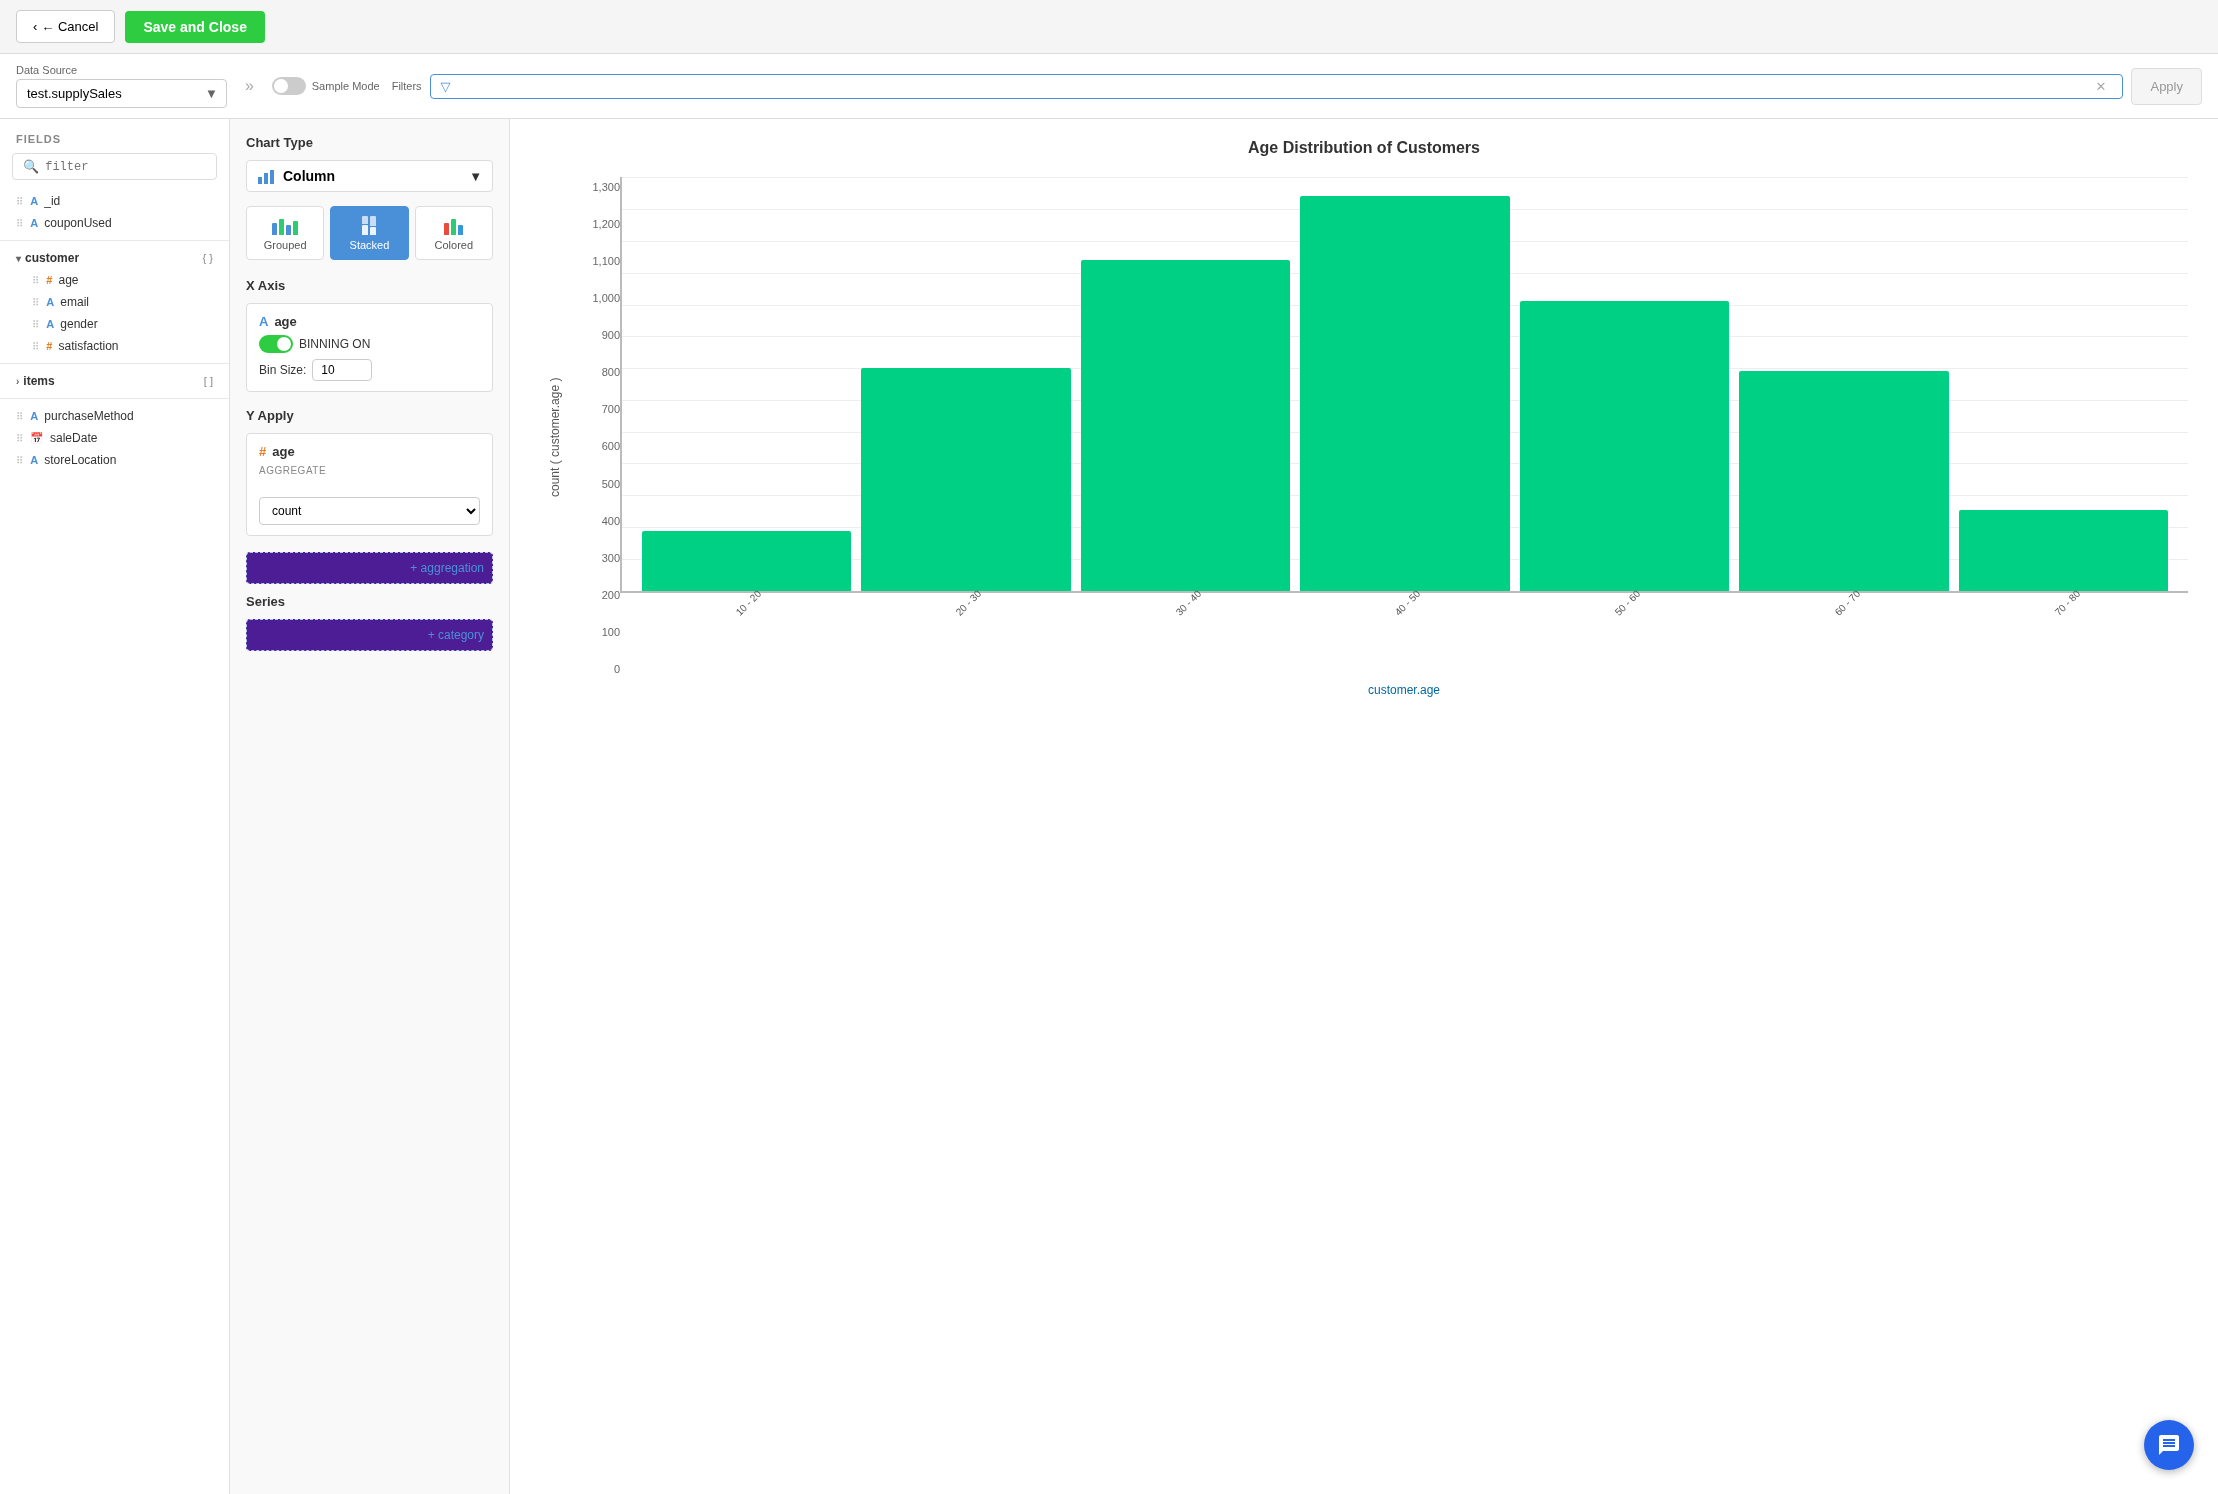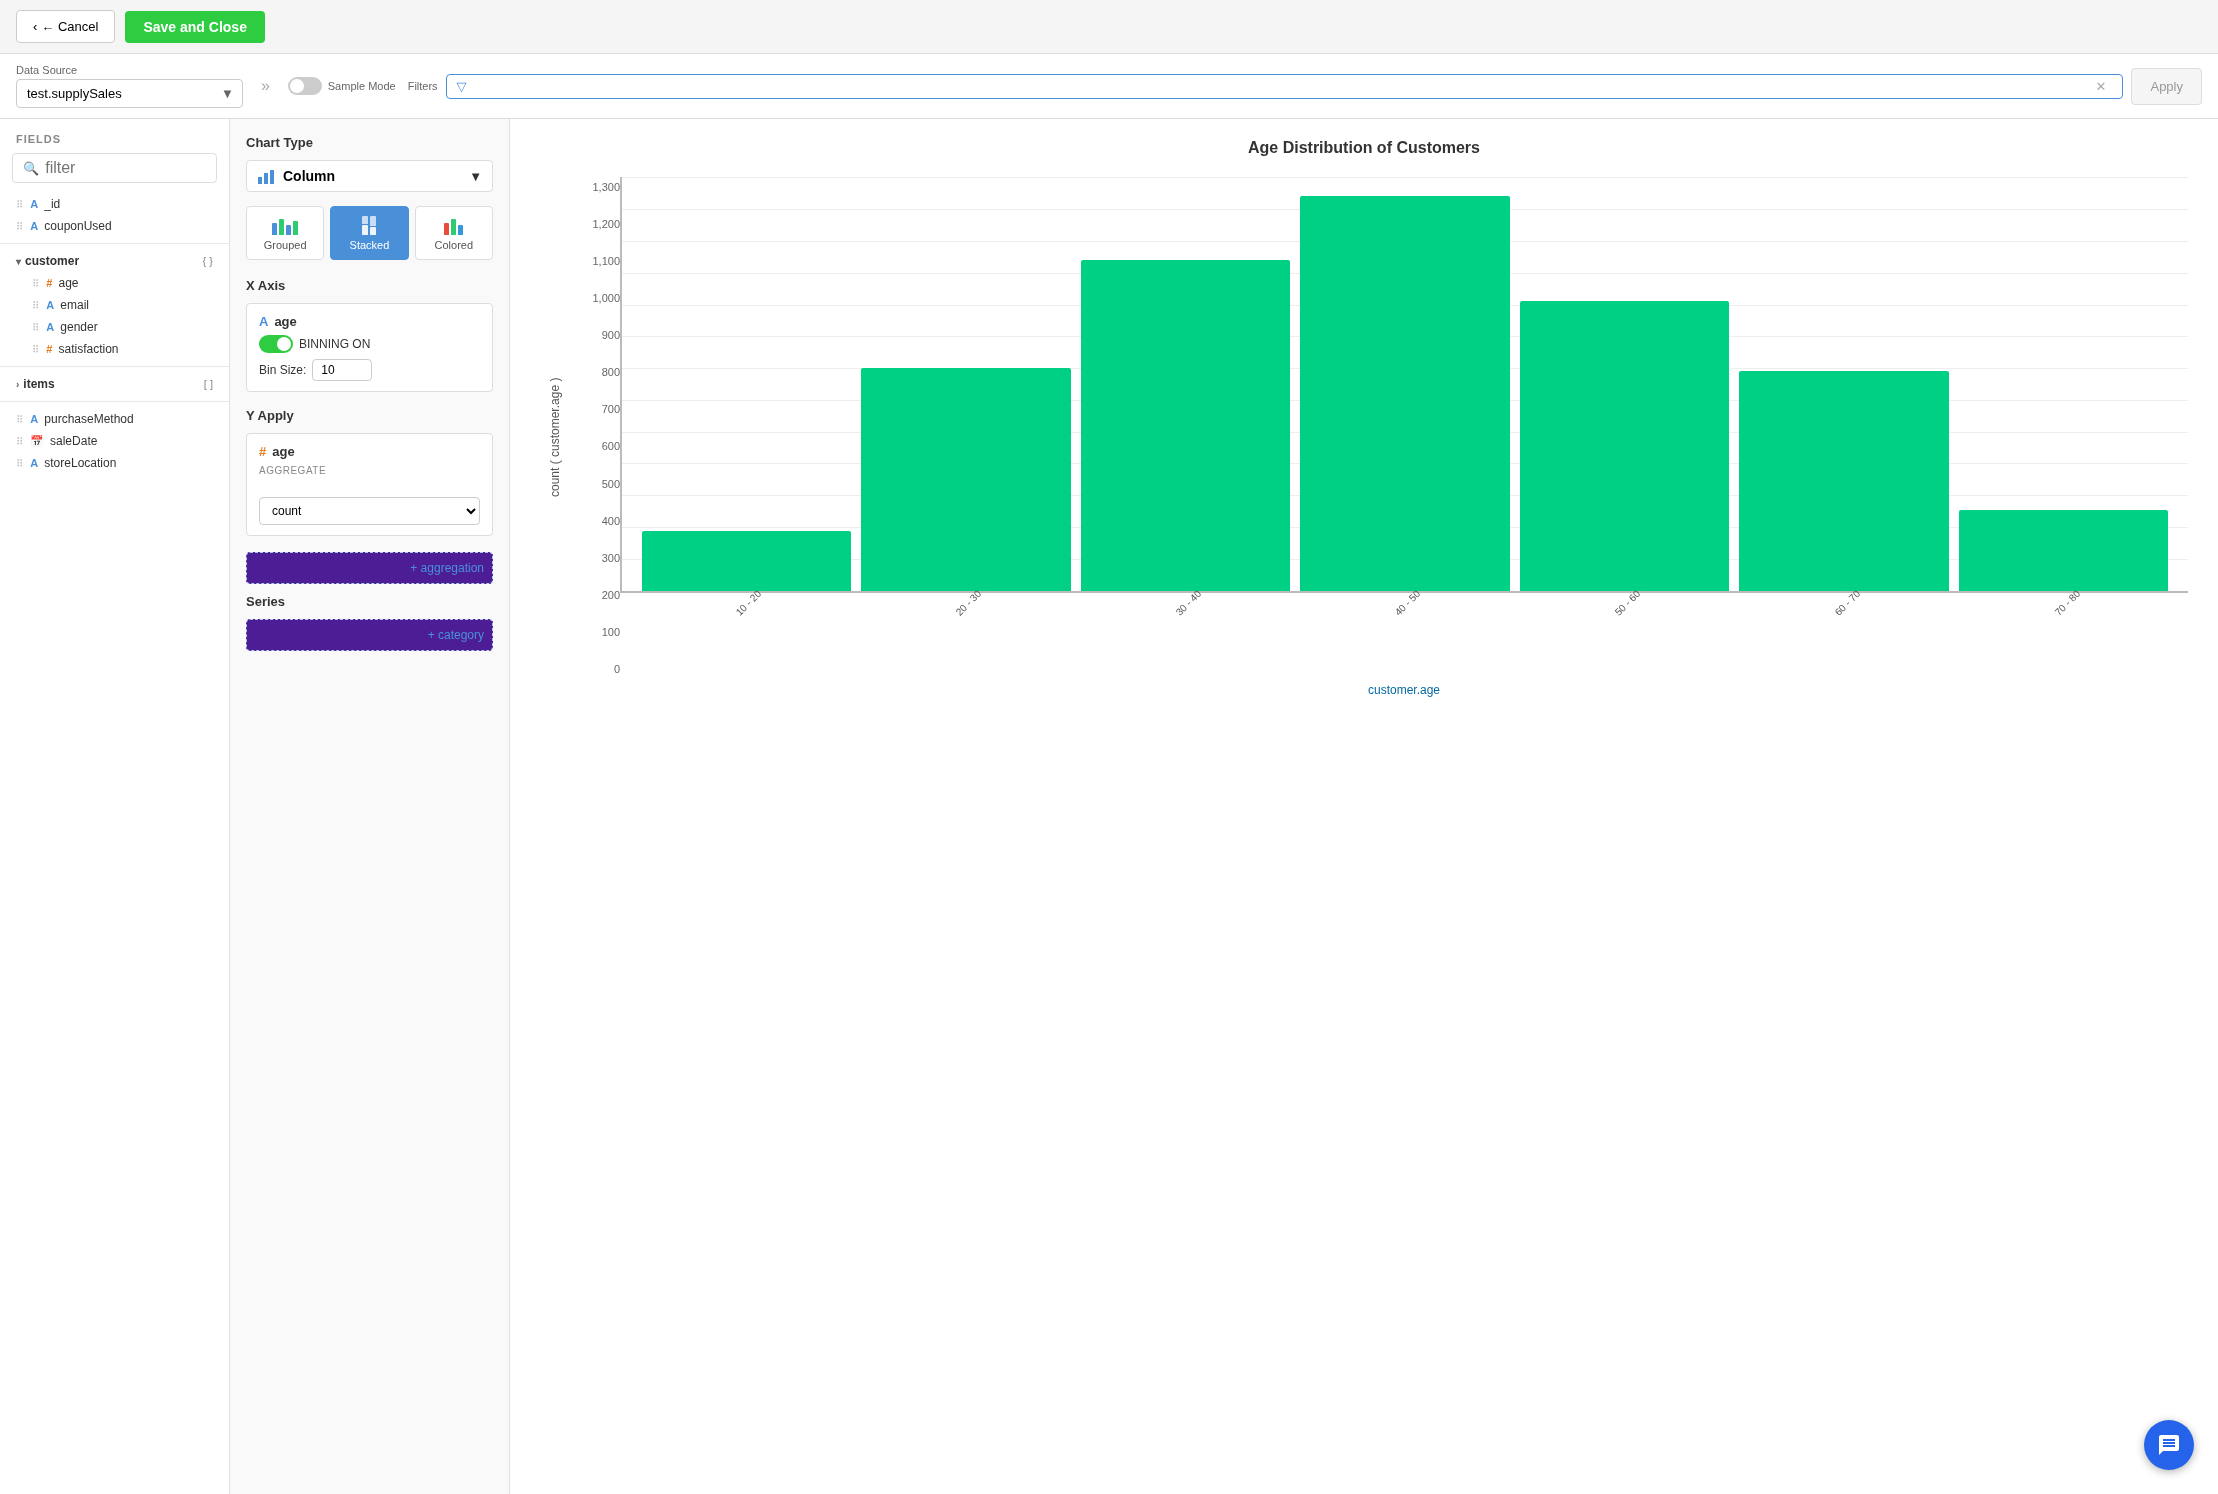--- a/index.html
+++ b/index.html
@@ -6,42 +6,42 @@
     body { font-family: -apple-system, BlinkMacSystemFont, 'Segoe UI', Helvetica, Arial, sans-serif; font-size: 13px; background: #f0f0f0; color: #333; }
 
     
     #topbar { display: flex; align-items: center; gap: 10px; padding: 10px 16px; background: #f5f5f5; border-bottom: 1px solid #ddd; }
     #cancel-btn { background: #fff; border: 1px solid #ccc; border-radius: 4px; padding: 8px 16px; cursor: pointer; font-size: 13px; display: flex; align-items: center; gap: 4px; }
     #save-close-btn { background: #2ecc40; color: #fff; border: none; border-radius: 4px; padding: 8px 18px; cursor: pointer; font-size: 14px; font-weight: 600; }
 
     
     #configbar { display: flex; align-items: center; gap: 12px; padding: 10px 16px; background: #fff; border-bottom: 1px solid #ddd; }
     .config-label { font-size: 11px; color: #666; display: block; margin-bottom: 3px; }
-    .datasource-select { display: flex; align-items: center; gap: 16px; border: 1px solid #ccc; border-radius: 4px; background: #fff; }
+    .datasource-select { display: flex; align-items: center; gap: 0; border: 1px solid #ccc; border-radius: 4px; background: #fff; }
     .datasource-select select { border: none; outline: none; padding: 6px 10px; font-size: 13px; background: transparent; min-width: 180px; appearance: none; }
     .datasource-arrow { padding: 6px 8px; color: #666; }
     .chevron-right { color: #aaa; font-size: 16px; margin: 0 6px; }
     .sample-mode-area { display: flex; align-items: center; gap: 6px; }
     .toggle { width: 34px; height: 18px; background: #ccc; border-radius: 9px; position: relative; cursor: pointer; }
     .toggle-knob { width: 14px; height: 14px; background: #fff; border-radius: 50%; position: absolute; top: 2px; left: 2px; }
     .filters-area { flex: 1; display: flex; align-items: center; gap: 0; }
     .filter-input-wrap { flex: 1; border: 1px solid #4a90d9; border-radius: 4px; display: flex; align-items: center; padding: 4px 10px; background: #fff; }
     .filter-icon { color: #4a90d9; margin-right: 8px; }
     .filter-input { border: none; outline: none; flex: 1; font-size: 13px; }
     .filter-clear { color: #aaa; cursor: pointer; padding: 0 6px; }
     .apply-btn { background: #f5f5f5; border: 1px solid #ddd; border-radius: 4px; padding: 10px 18px; cursor: pointer; color: #999; margin-left: 8px; font-size: 13px; }
 
     
     #main { display: flex; height: calc(100vh - 90px); }
 
     
     #fields-panel { width: 230px; background: #fff; border-right: 1px solid #e0e0e0; padding: 14px 0; overflow-y: auto; flex-shrink: 0; }
     .fields-title { font-size: 11px; font-weight: 700; color: #888; letter-spacing: 1px; padding: 0 16px 8px; }
     .fields-search { margin: 0 12px 10px; border: 1px solid #ddd; border-radius: 4px; padding: 5px 10px; display: flex; align-items: center; gap: 6px; }
-    .fields-search input { border: none; outline: none; font-size: 16px; color: #6d28d9; flex: 1; background: transparent; }
+    .fields-search input { border: none; outline: none; font-size: 12px; color: #6d28d9; flex: 1; background: transparent; font-family: Liberation Mono, monospace; }
     .search-icon { color: #4a90d9; font-size: 13px; }
     .field-item { display: flex; align-items: center; gap: 6px; padding: 4px 16px; cursor: pointer; font-size: 12px; color: #333; }
     .field-drag { color: #bbb; font-size: 10px; margin-right: 2px; letter-spacing: -1px; }
     .field-type-text { color: #4a90d9; font-size: 11px; font-weight: 600; }
     .field-type-num { color: #e67e22; font-size: 11px; font-weight: 600; }
     .field-type-date { color: #9b59b6; font-size: 11px; }
     .field-group { padding: 4px 16px; display: flex; align-items: center; justify-content: space-between; cursor: pointer; }
     .field-group-name { font-size: 12px; font-weight: 600; color: #333; display: flex; align-items: center; gap: 4px; }
     .group-bracket { color: #888; font-size: 11px; }
     .nested-item { padding-left: 32px; }

